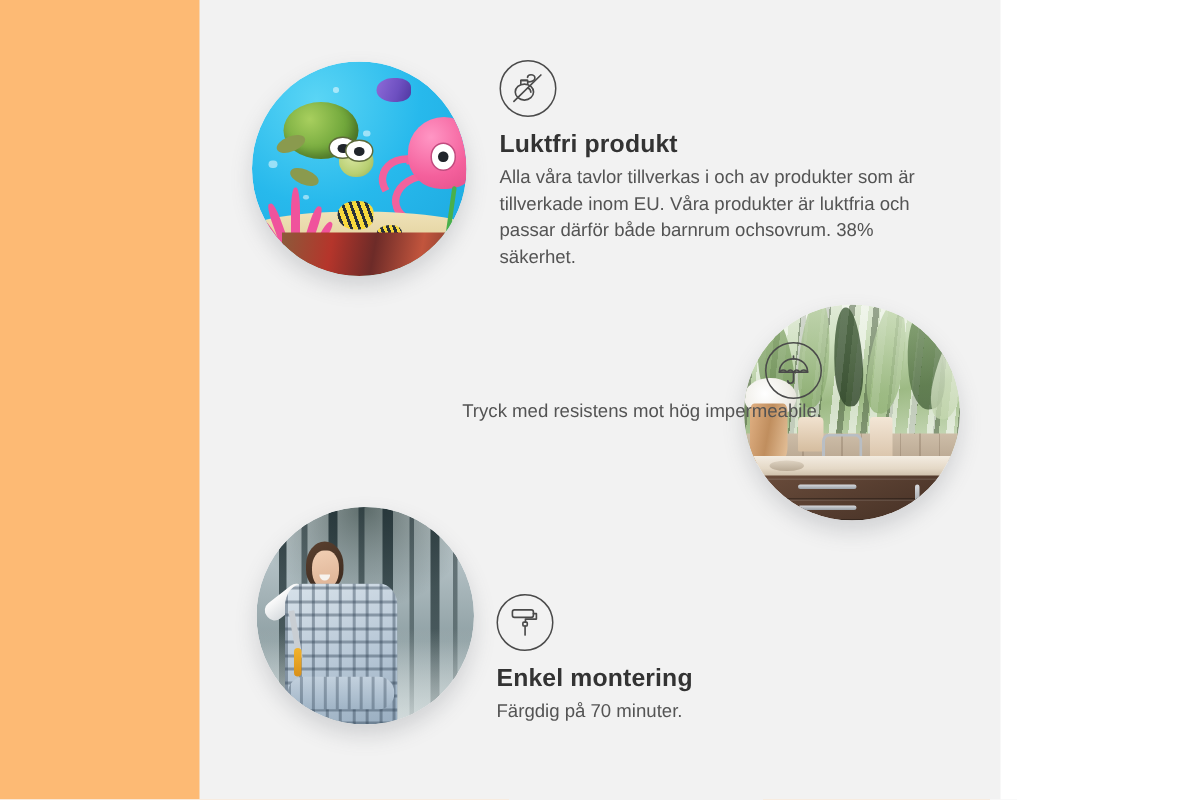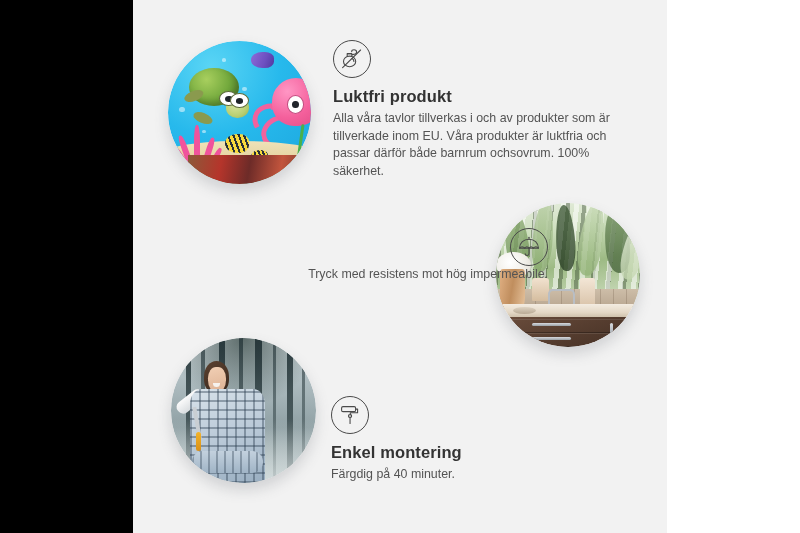--- a/index.html
+++ b/index.html
@@ -13,21 +13,21 @@
     background: #ffffff;
     font-family: "Liberation Sans", sans-serif;
     overflow: hidden;
   }
 
   
   #stage {
     position: relative;
     width: 660px;
     height: 533px;
-    background: #000000;
+    background: #fdba74;
   }
 
   
   #panel {
     position: absolute;
     left: 133px;
     top: 0;
     width: 534px;
     height: 533px;
     background: #f2f2f2;
@@ -590,21 +590,21 @@
             <ellipse cx="10.6" cy="15.4" rx="6.1" ry="5.3"></ellipse>
             <path d="M8.2 10.3 V7.6 h4.6 v2.4"></path>
             <path d="M8.6 7.6 h3.8"></path>
             <path d="M13.4 8.6 c2.4 -0.2 4.2 -1.3 4.2 -2.6 c0 -1.3 -1.2 -2.2 -2.6 -2.2 c-1.3 0 -2.3 0.8 -2.3 1.8"></path>
             <path d="M13.0 12.6 c1.2 0.5 1.9 1.6 1.9 2.9"></path>
             <path d="M3.6 21.6 L21.6 4.0"></path>
           </g>
         </svg>
       </div>
       <h3>Luktfri produkt</h3>
-      <p>Alla våra tavlor tillverkas i och av produkter som är tillverkade inom EU. Våra produkter är luktfria och passar därför både barnrum ochsovrum. 100% säkerhet.</p>
+      <p>Alla våra tavlor tillverkas i och av produkter som är tillverkade inom EU. Våra produkter är luktfria och passar därför både barnrum ochsovrum. 38% säkerhet.</p>
     </div>
 
     <div class="feature" id="feature-water">
       <div class="icon-ring">
         <svg width="26" height="26" viewBox="0 0 26 26" aria-hidden="true">
           <g fill="none" stroke="#4a4a4a" stroke-width="1.1" stroke-linecap="round" stroke-linejoin="round">
             <path d="M3.6 14.1 C3.6 8.8 7.8 5.2 13 5.2 C18.2 5.2 22.4 8.8 22.4 14.1 Z"></path>
             <path d="M3.6 14.1 C5.3 12.2 7.0 12.2 8.7 14.1"></path>
             <path d="M8.7 14.1 C10.3 12.2 11.5 12.2 13 14.1"></path>
             <path d="M13 14.1 C14.5 12.2 15.7 12.2 17.3 14.1"></path>
@@ -622,17 +622,17 @@
         <svg width="26" height="26" viewBox="0 0 26 26" aria-hidden="true">
           <g fill="none" stroke="#4a4a4a" stroke-width="1.1" stroke-linecap="round" stroke-linejoin="round">
             <rect x="4.6" y="4.6" width="14.0" height="5.0" rx="1.4"></rect>
             <path d="M18.6 7.1 h2.0 v3.6 h-7.3 v2.0"></path>
             <rect x="11.6" y="12.7" width="2.9" height="2.6" rx="0.7"></rect>
             <path d="M13.05 15.3 V21.4"></path>
           </g>
         </svg>
       </div>
       <h3>Enkel montering</h3>
-      <p>Färgdig på 40 minuter.</p>
+      <p>Färgdig på 70 minuter.</p>
     </div>
 
   </div>
 </div>
 
 </body></html>

